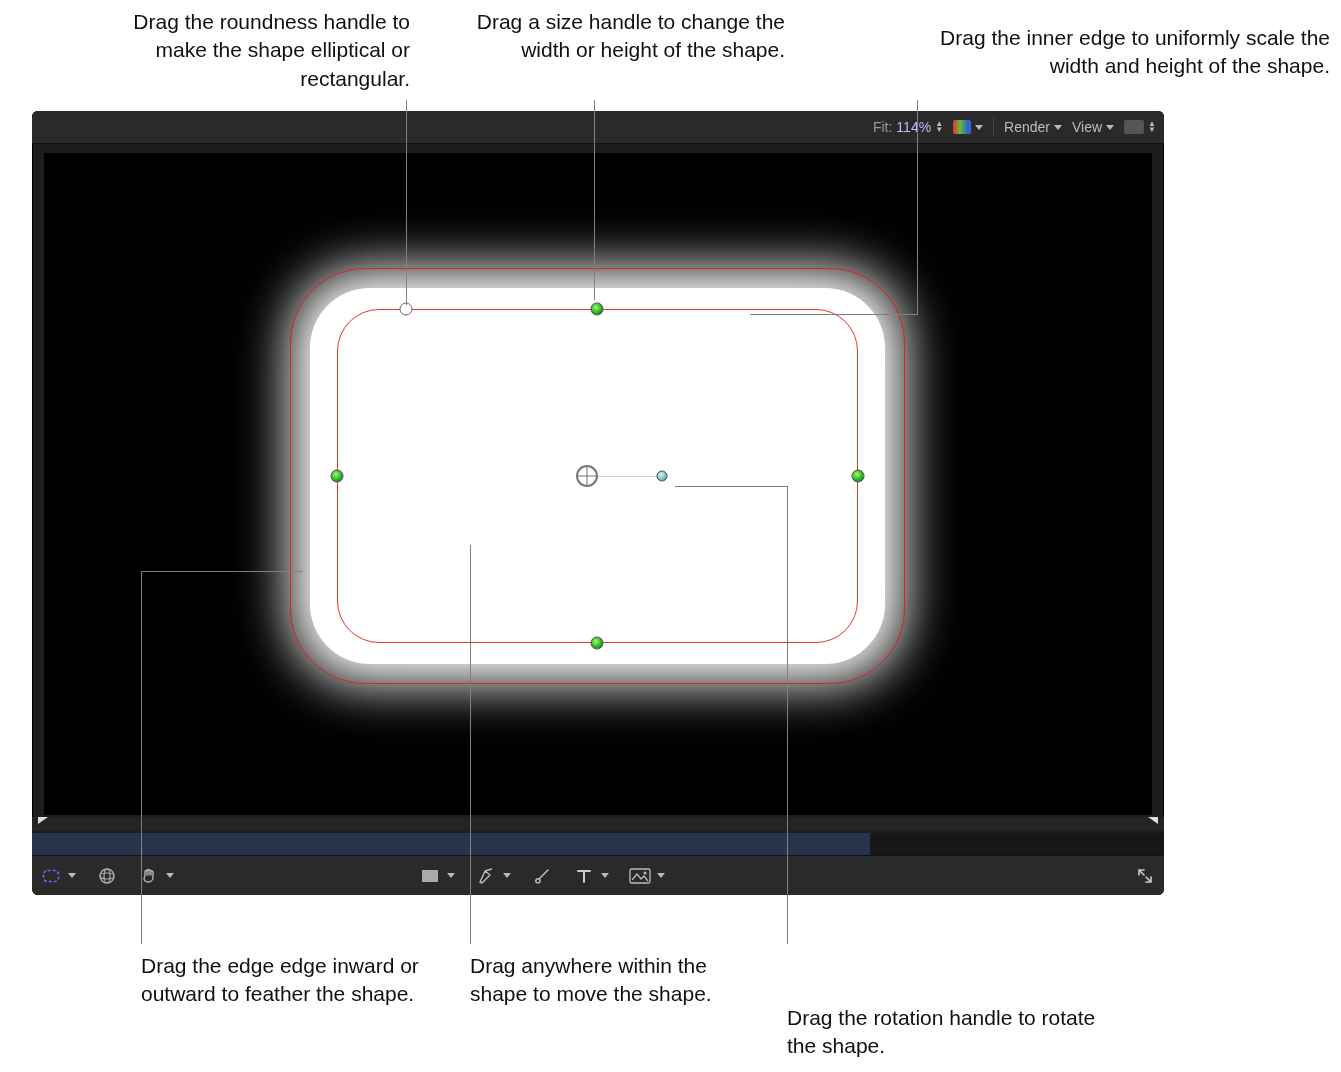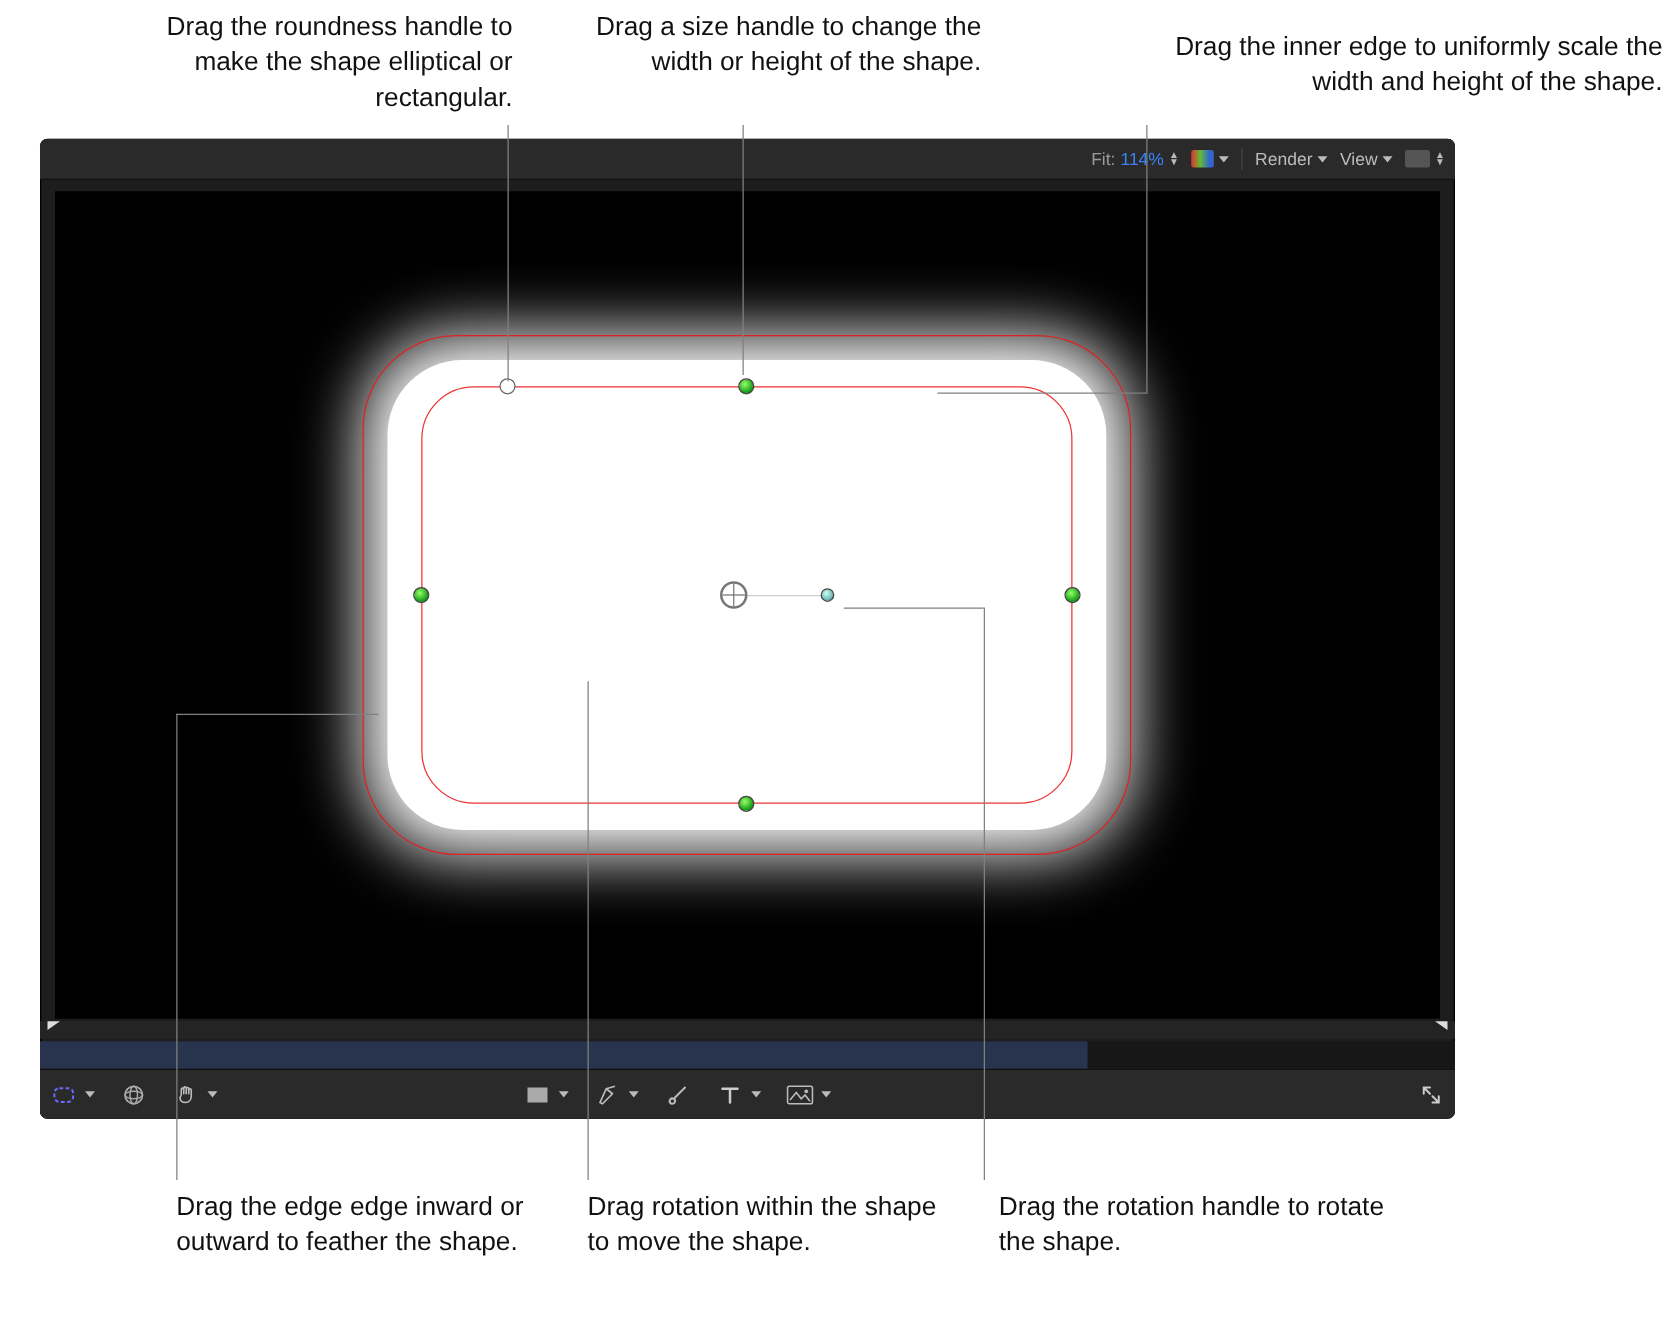--- a/index.html
+++ b/index.html
@@ -47,21 +47,21 @@
     display: flex;
     align-items: center;
     justify-content: flex-end;
     padding: 0 8px;
     font-size: 14px;
     color: #bcbcbc;
     gap: 10px;
   }
   .tb-item { display: inline-flex; align-items: center; gap:4px; }
   .tb-label { color: #9a9a9a; }
-  .tb-value { color: #3b82f6; }
+  .tb-value { color: #c4b5fd; }
   .stepper-arrows {
     display:inline-flex; flex-direction:column; line-height:6px; font-size:8px; color:#bbb;
   }
   .color-swatch {
     width:18px; height:14px; border-radius:2px;
     background: linear-gradient(90deg,#d33 0%,#6b3 40%,#36c 80%);
     display:inline-block;
   }
   .chev-down {
     width:0;height:0;border-left:4px solid transparent;border-right:4px solid transparent;border-top:5px solid #bbb;display:inline-block;
@@ -334,18 +334,18 @@
 <div class="leader leader-v" style="left:470px; top:545px; height:399px;"></div>
 
 <div class="leader leader-v" style="left:787px; top:486px; height:458px;"></div>
 <div class="leader leader-h" style="left:675px; top:486px; width:112px;"></div>
 
 <div class="callout callout-bottom" style="left:141px; top:952px; width:300px;">
   <span>Drag the edge edge inward or outward to feather the shape.</span>
 </div>
 
 <div class="callout callout-bottom" style="left:470px; top:952px; width:280px;">
-  <span>Drag rotation within the shape to move the shape.</span>
-</div>
-
-<div class="callout callout-bottom" style="left:787px; top:952px; width:320px;margin-left:12px;">
+  <span>Drag anywhere within the shape to move the shape.</span>
+</div>
+
+<div class="callout callout-bottom" style="left:787px; top:1004px; width:320px;">
   <span>Drag the rotation handle to rotate the shape.</span>
 </div>
 
 </body></html>

